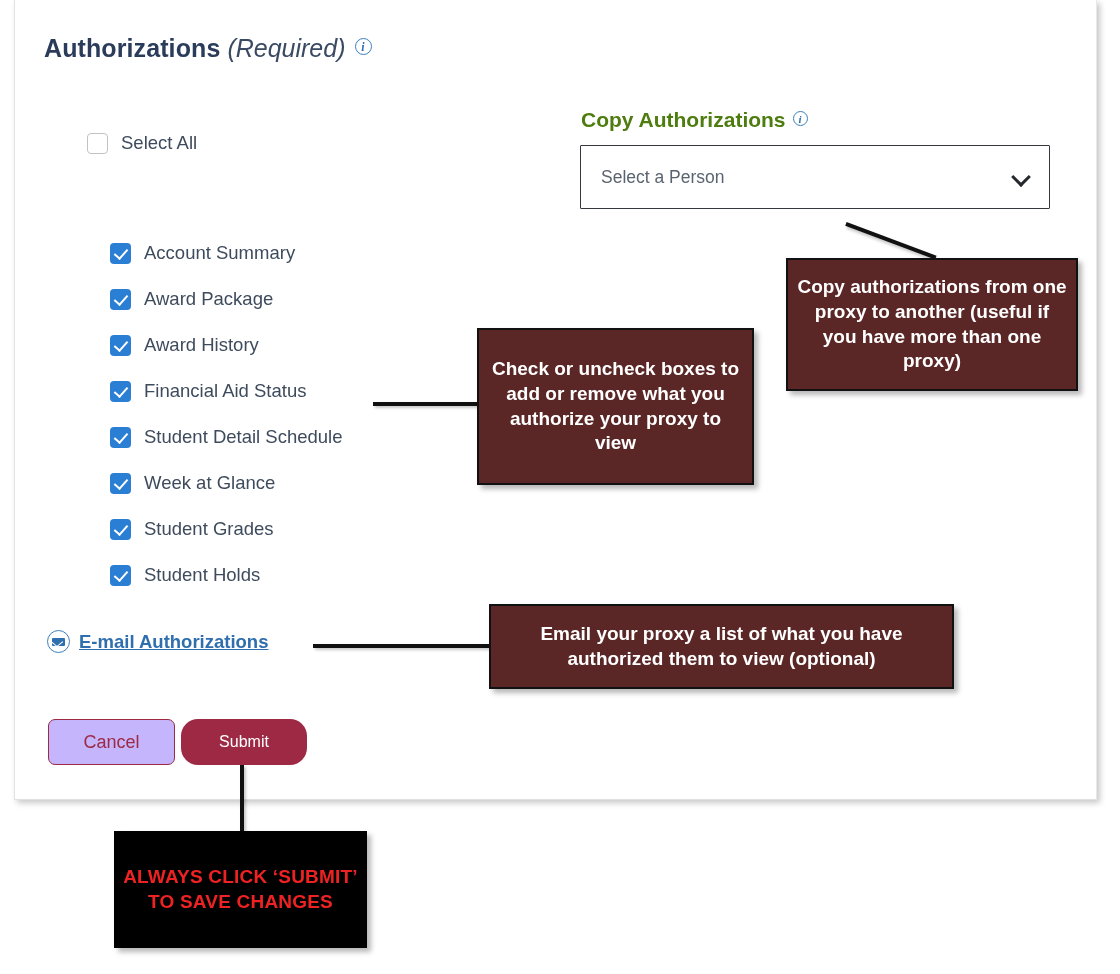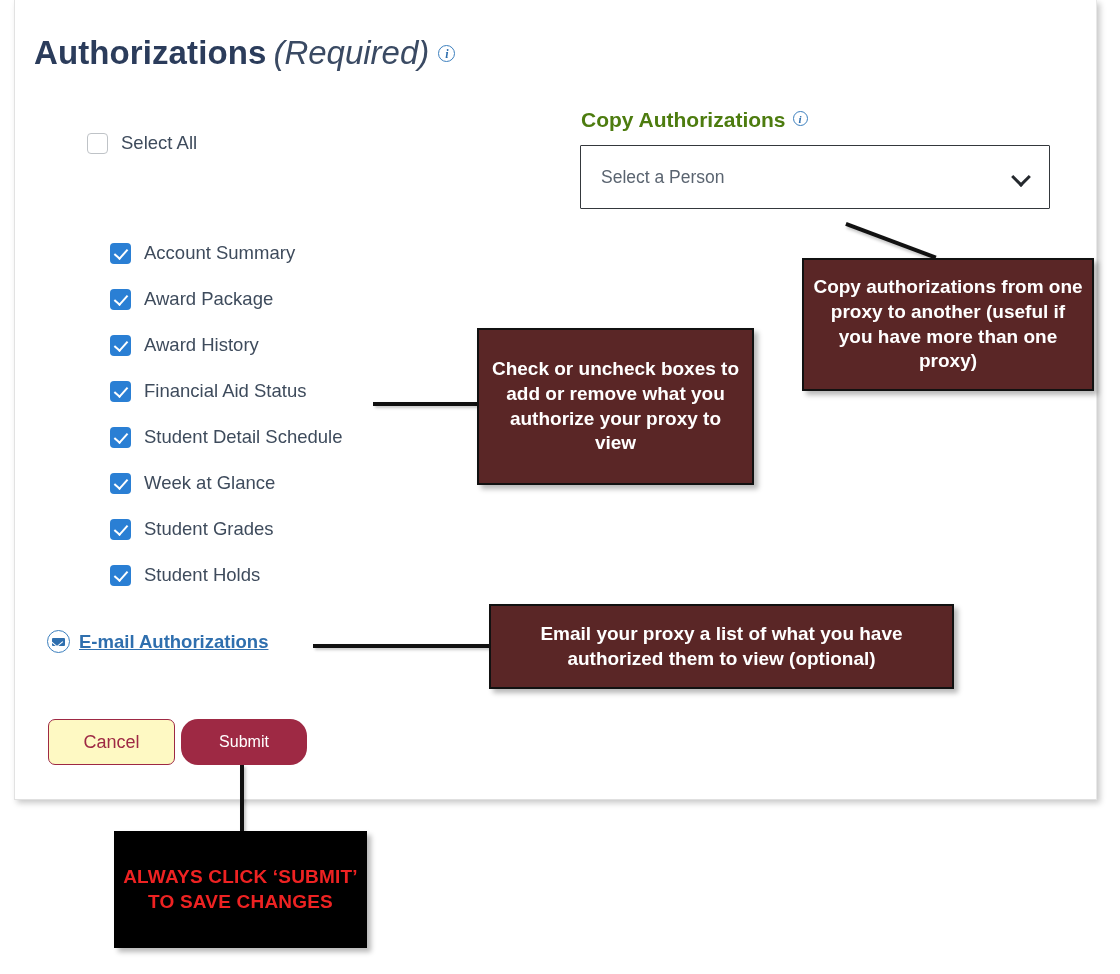--- a/index.html
+++ b/index.html
@@ -27,24 +27,24 @@
     border-left: 1px solid #e2e2e2;
     border-right: 1px solid #e8e8e8;
     border-bottom: 1px solid #e0e0e0;
     box-shadow: 3px 3px 6px rgba(0,0,0,0.22);
     box-sizing: border-box;
   }
 
   
   #section-heading {
     position: absolute;
-    left: 34px;
+    left: 44px;
     top: 34px;
     white-space: nowrap;
-    font-size: 33px;
+    font-size: 25px;
     color: #2b3c5b;
   }
   #section-heading .h-title {
     font-weight: bold;
     letter-spacing: .1px;
   }
   #section-heading .h-required {
     font-style: italic;
     font-weight: normal;
     color: #3a4a63;
@@ -239,21 +239,21 @@
 
   
   #cancel-button {
     position: absolute;
     left: 48px;
     top: 719px;
     width: 127px;
     height: 46px;
     border: 1.6px solid #9e2944;
     border-radius: 7px;
-    background: #fef9c3;
+    background: #c4b5fd;
     color: #9e2944;
     font-size: 18px;
     font-family: "Liberation Sans", sans-serif;
     cursor: pointer;
     box-sizing: border-box;
   }
   #submit-button {
     position: absolute;
     left: 181px;
     top: 719px;
@@ -283,21 +283,20 @@
     justify-content: center;
     box-shadow: 4px 4px 5px rgba(0,0,0,0.28);
     line-height: 1.30;
     z-index: 5;
   }
   #callout-copy {
     left: 786px;  top: 258px;
     width: 292px; height: 133px;
     font-size: 19px;
     padding: 0 8px;
-    margin-left: 16px;
   }
   #callout-checkboxes {
     left: 477px;  top: 328px;
     width: 277px; height: 157px;
     font-size: 19px;
     padding: 0 12px;
   }
   #callout-email {
     left: 489px;  top: 604px;
     width: 465px; height: 85px;

